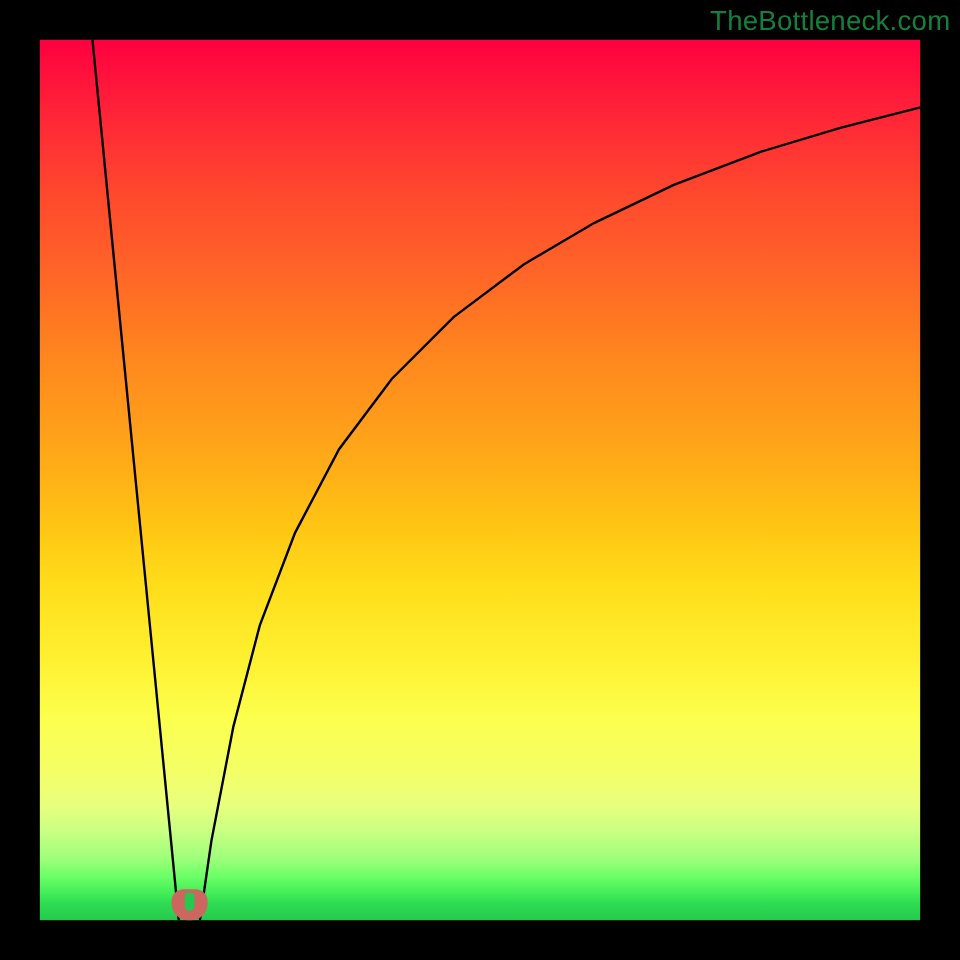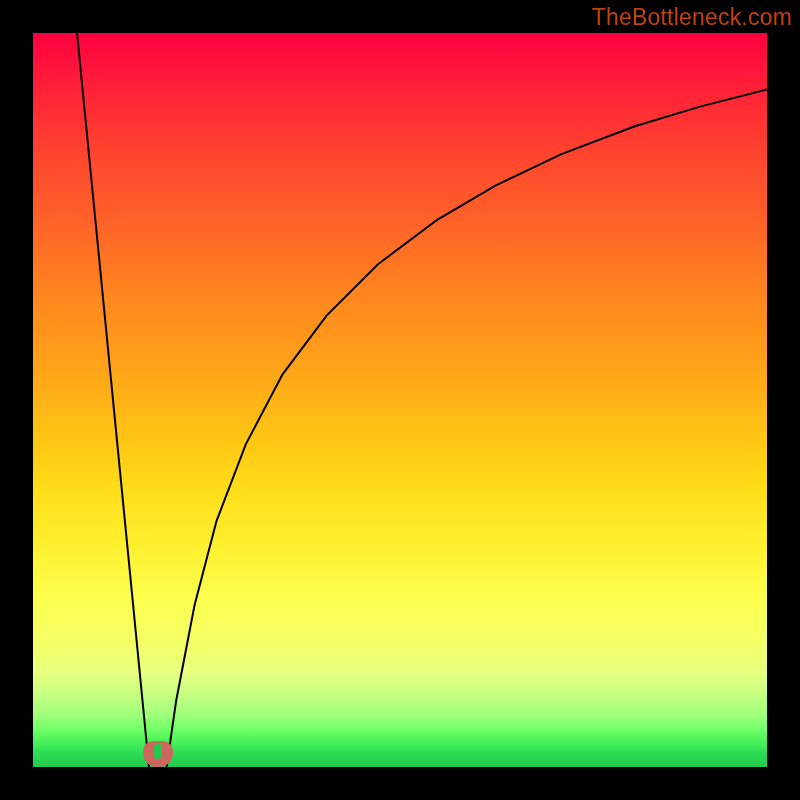--- a/index.html
+++ b/index.html
@@ -73,21 +73,21 @@
     width: 8px;
     height: 15px;
     background: #25c94d;
     transform: translateX(-50%);
     border-radius: 4px 4px 6px 6px;
   }
   .watermark {
     position: absolute;
     top: 4px;
     right: 8px;
-    color: #c2410c;
+    color: #15803d;
     font-size: 23px;
     letter-spacing: 0.2px;
     user-select: none;
   }
 </style>
 </head>
 <body>
 
 <div class="frame">
 

